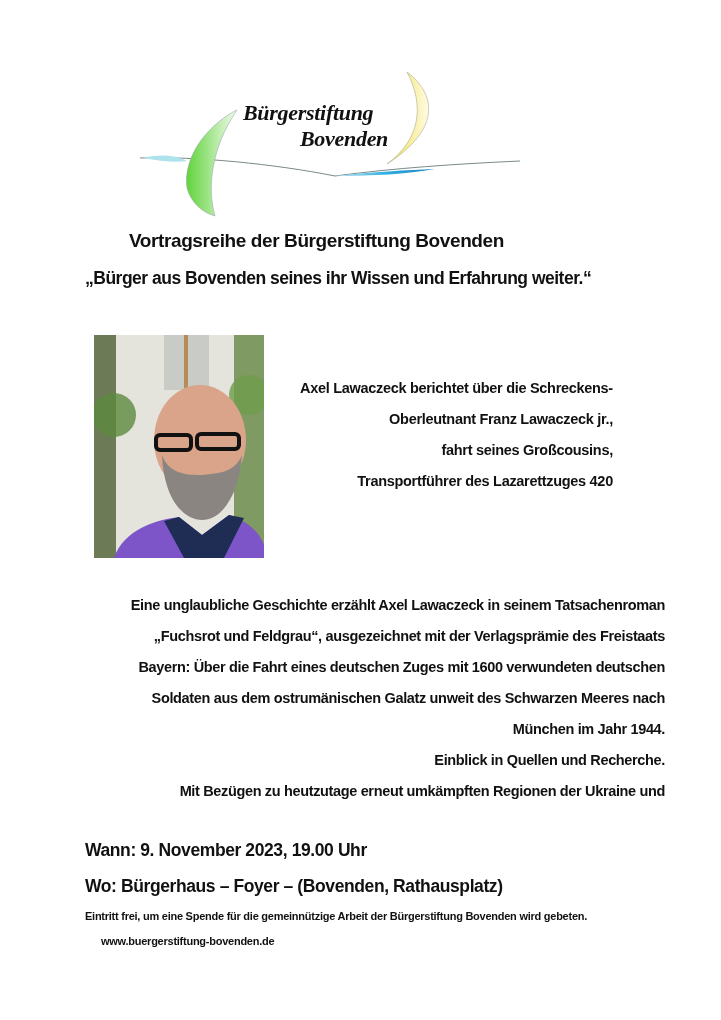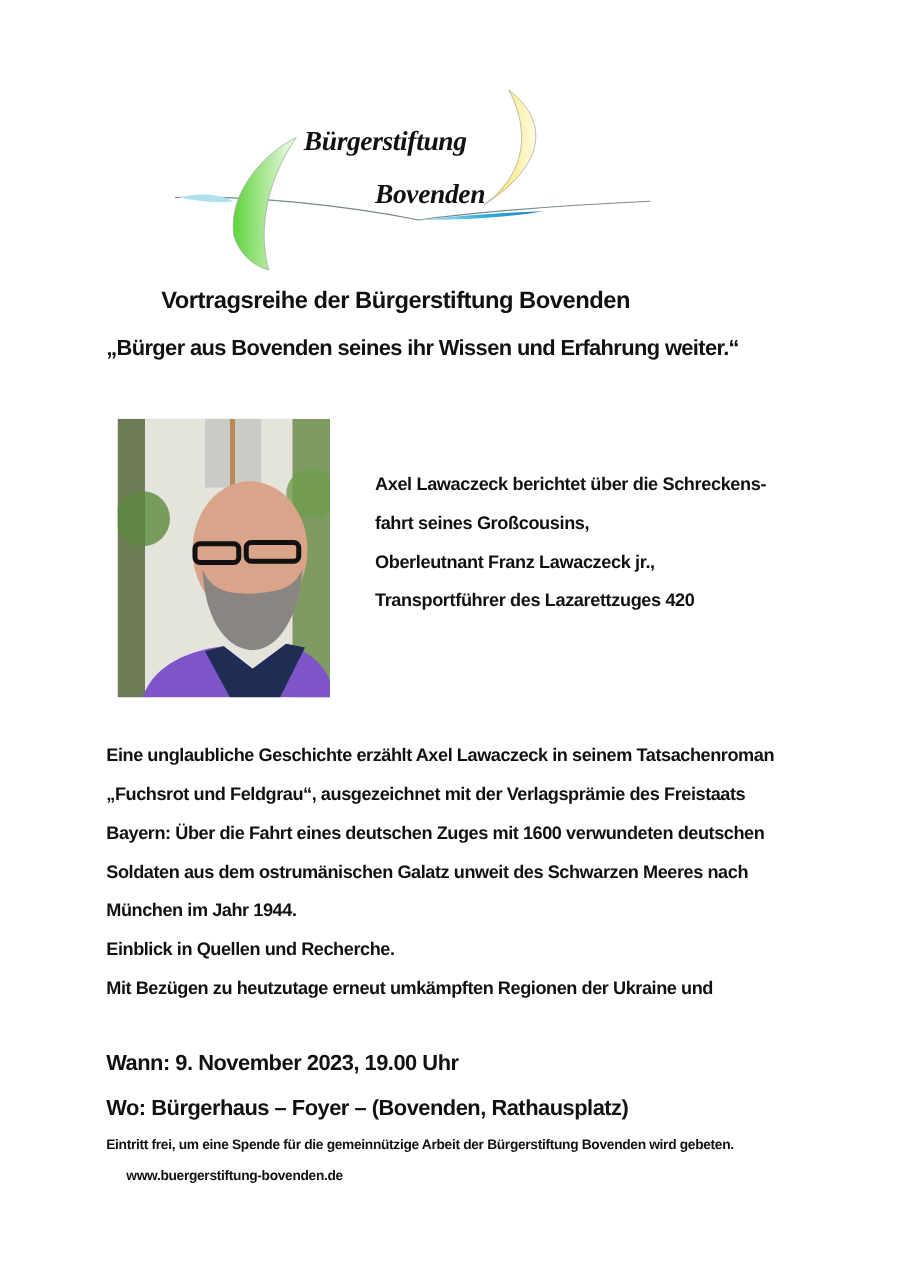--- a/index.html
+++ b/index.html
@@ -3,31 +3,31 @@
 <meta charset="utf-8">
 <style>
   html, body { margin:0; padding:0; background:#ffffff; }
   body { width:721px; height:1020px; position:relative; overflow:hidden;
          font-family:"Liberation Sans", "DejaVu Sans", sans-serif; color:#111; }
   .abs { position:absolute; }
   .logo { left:135px; top:68px; width:390px; height:150px;text-align:center; }
   .logo-text1 { position:absolute; left:108px; top:32px; font-family:"Liberation Serif", serif;
                 font-style:italic; font-weight:bold; font-size:22px; color:#111; letter-spacing:-0.3px; }
   .logo-text2 { position:absolute; left:165px; top:58px; font-family:"Liberation Serif", serif;
-                font-style:italic; font-weight:bold; font-size:22px; color:#111; letter-spacing:-0.3px;margin-top:16px; }
+                font-style:italic; font-weight:bold; font-size:22px; color:#111; letter-spacing:-0.3px; }
   .title { left:129px; top:230px; font-size:19px; font-weight:bold; letter-spacing:-0.4px; }
   .subtitle { left:85px; top:268px; font-size:17.5px; font-weight:bold; letter-spacing:-0.5px; }
   .photo { left:94px; top:335px; width:170px; height:223px; overflow:hidden; background:#dfe0da; }
   .speaker { left:300px; top:373px; font-size:14.5px; font-weight:bold; line-height:31px; letter-spacing:-0.3px; }
   .body { left:85px; top:590px; width:580px; font-size:14.5px; font-weight:bold; line-height:31px; letter-spacing:-0.35px; }
   .when { left:85px; top:840px; font-size:17.5px; font-weight:bold; letter-spacing:-0.4px; }
   .where { left:85px; top:876px; font-size:17.5px; font-weight:bold; letter-spacing:-0.4px; }
   .note { left:85px; top:910px; font-size:11px; font-weight:bold; letter-spacing:-0.25px; }
   .url { left:85px; top:935px; font-size:11px; font-weight:bold; letter-spacing:-0.25px;margin-left:16px; }
-  .line { display:block; white-space:nowrap; }
+  .line { display:block; white-space:nowrap;text-align:right; }
 </style>
 </head>
 <body>
 
 <div class="abs logo">
   <svg width="390" height="150" viewBox="0 0 390 150">
     <defs>
       <linearGradient id="gGreen" x1="0" y1="0" x2="1" y2="0">
         <stop offset="0" stop-color="#5fd33a"></stop>
         <stop offset="1" stop-color="#f4fbef"></stop>
@@ -73,22 +73,22 @@
     <rect x="62" y="100" width="35" height="15" rx="4" fill="none" stroke="#111" stroke-width="4"></rect>
     <rect x="103" y="99" width="42" height="15" rx="4" fill="none" stroke="#111" stroke-width="4"></rect>
 
     <path d="M20,223 C30,195 60,185 85,182 L108,200 L135,180 C150,185 165,195 170,210 L170,223 Z" fill="#7d55c8"></path>
     <path d="M70,186 L90,223 L130,223 L150,183 L135,180 L108,200 L85,182 Z" fill="#1f2d55"></path>
   </svg>
 </div>
 
 <div class="abs speaker">
   <span class="line">Axel Lawaczeck berichtet über die Schreckens-</span>
+  <span class="line">Oberleutnant Franz Lawaczeck jr.,</span>
   <span class="line">fahrt seines Großcousins,</span>
-  <span class="line">Oberleutnant Franz Lawaczeck jr.,</span>
   <span class="line">Transportführer des Lazarettzuges 420</span>
 </div>
 
 <div class="abs body">
   <span class="line">Eine unglaubliche Geschichte erzählt Axel Lawaczeck in seinem Tatsachenroman</span>
   <span class="line">„Fuchsrot und Feldgrau“, ausgezeichnet mit der Verlagsprämie des Freistaats</span>
   <span class="line">Bayern: Über die Fahrt eines deutschen Zuges mit 1600 verwundeten deutschen</span>
   <span class="line">Soldaten aus dem ostrumänischen Galatz unweit des Schwarzen Meeres nach</span>
   <span class="line">München im Jahr 1944.</span>
   <span class="line">Einblick in Quellen und Recherche.</span>

